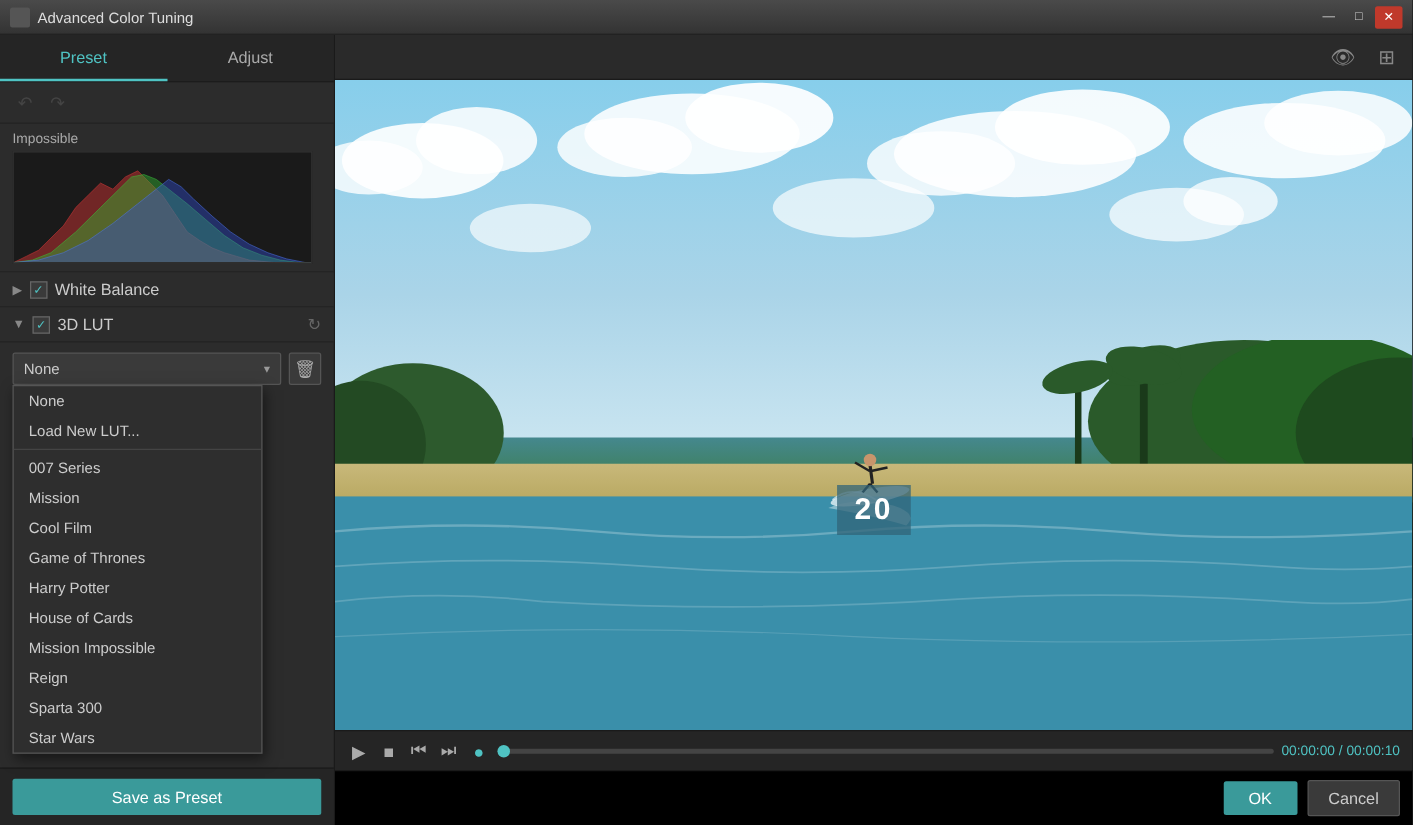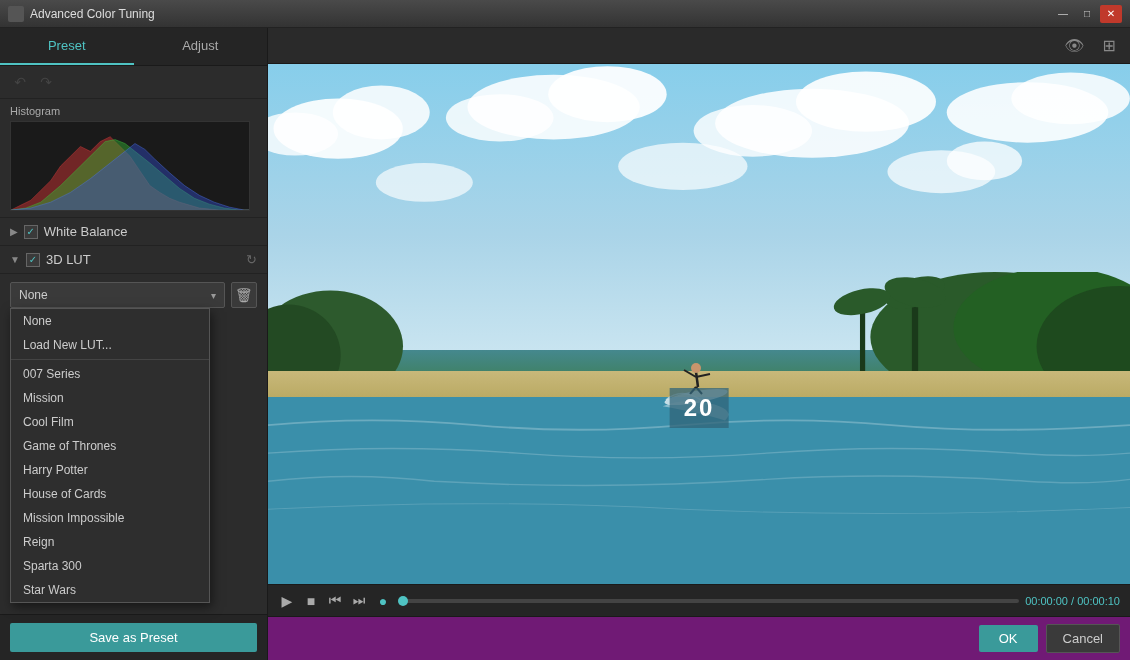--- a/index.html
+++ b/index.html
@@ -346,21 +346,21 @@
     }
     .timecode-text {
       font-size: 11px;
       color: #4fc3c3;
       margin-left: auto;
     }
 
     
     .bottom-bar {
       height: 44px;
-      background: #701a75;
+      background: #000000;
       display: flex;
       align-items: center;
       justify-content: flex-end;
       padding: 0 10px;
       gap: 8px;
       border-top: 1px solid #1a1a1a;
     }
     .ok-btn {
       padding: 6px 20px;
       background: #3a9a9a;
@@ -404,21 +404,21 @@
       <div class="tab active">Preset</div>
       <div class="tab">Adjust</div>
     </div>
 
     <div class="toolbar-row">
       <div class="undo-btn disabled">↶</div>
       <div class="undo-btn disabled">↷</div>
     </div>
 
     <div class="histogram-section">
-      <div class="histogram-label">Histogram</div>
+      <div class="histogram-label">Impossible</div>
       <div class="histogram-canvas">
         <svg class="histogram-svg" viewBox="0 0 240 90" preserveAspectRatio="none">
 
           <polyline fill="rgba(200,50,50,0.5)" stroke="rgba(220,60,60,0.8)" stroke-width="0.5" points="0,90 10,85 20,80 30,70 40,60 50,45 60,35 70,25 80,30 90,20 100,15 110,25 120,35 130,50 140,65 150,72 160,78 170,82 180,85 190,88 200,89 210,90 240,90"></polyline>
 
           <polyline fill="rgba(50,180,50,0.45)" stroke="rgba(60,200,60,0.8)" stroke-width="0.5" points="0,90 15,88 30,82 50,65 70,45 85,30 95,20 105,18 115,22 125,30 140,42 155,55 170,68 185,78 200,84 215,88 230,90 240,90"></polyline>
 
           <polyline fill="rgba(50,80,220,0.4)" stroke="rgba(80,120,240,0.8)" stroke-width="0.5" points="0,90 20,88 40,82 60,72 80,58 100,42 115,30 125,22 135,28 145,38 160,52 175,65 190,75 205,82 220,87 235,90 240,90"></polyline>
         </svg>
       </div>

